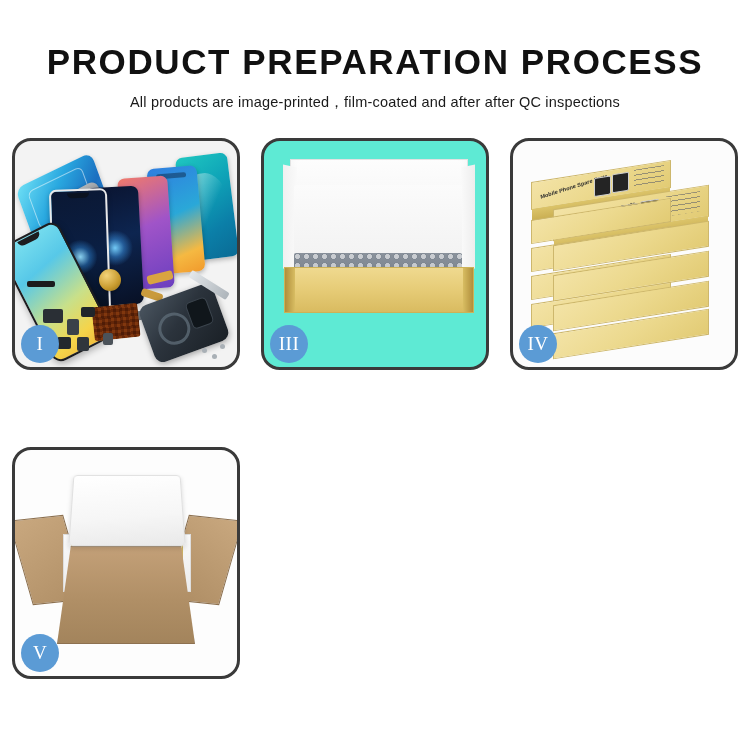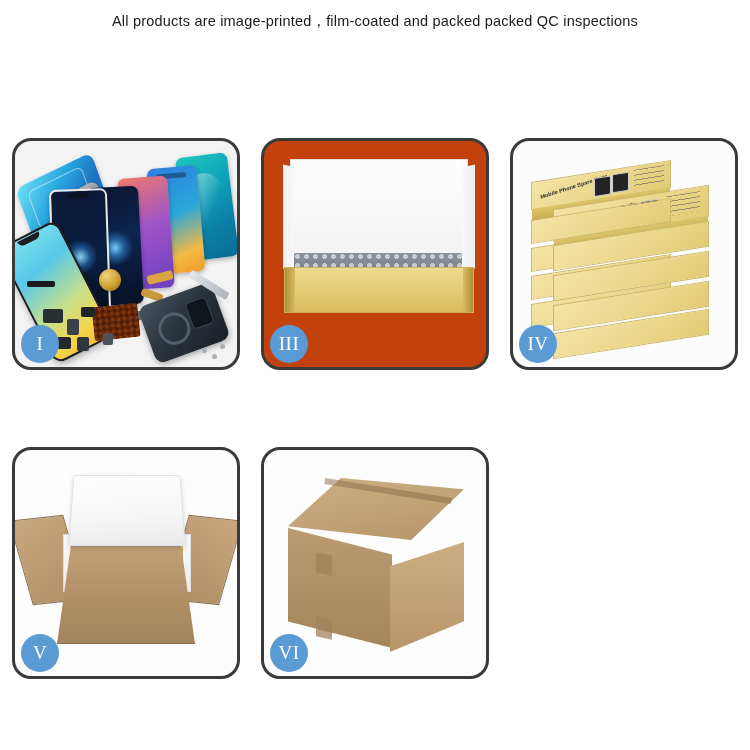--- a/index.html
+++ b/index.html
@@ -181,21 +181,21 @@
   .bag-strip{position:absolute;left:36px;top:48px;width:14px;height:118px;background:#1a1f24;opacity:.75;border-radius:3px;}
   .bag-tapeA{position:absolute;left:30px;top:8px;width:14px;height:10px;background:#cfa05a;opacity:.85;border-radius:2px;}
   .bag-tapeB{position:absolute;left:24px;top:108px;width:16px;height:12px;background:#c89b55;opacity:.8;border-radius:2px;}
   .bag-tapeC{position:absolute;left:22px;bottom:14px;width:18px;height:26px;background:#c08f46;opacity:.85;border-radius:2px;transform:rotate(6deg);}
   .bag-tapeD{position:absolute;right:26px;bottom:16px;width:16px;height:24px;background:#c08f46;opacity:.85;border-radius:2px;transform:rotate(-6deg);}
   .bag-bottom{position:absolute;left:12px;bottom:10px;width:86px;height:26px;background:#23282d;opacity:.6;border-radius:3px;}
   .bag-gloss{position:absolute;inset:0;border-radius:4px;
     background:linear-gradient(105deg,rgba(255,255,255,.42) 0%,rgba(255,255,255,0) 34%,rgba(255,255,255,.22) 62%,rgba(255,255,255,0) 100%);}
 
   
-  .p3{background:#c2410c;}
+  .p3{background:#5eead4;}
   .box3-lid{
     position:absolute;left:26px;top:18px;width:176px;height:116px;
     background:linear-gradient(180deg,#fdfdfd 0%,#f3f3f3 60%,#e9e9e9 100%);
     border:1px solid #e2e2e2;
     box-shadow:inset 0 -6px 10px rgba(0,0,0,.04);
   }
   .box3-lid:before{content:"";position:absolute;left:-8px;top:6px;width:14px;height:104px;
     background:linear-gradient(90deg,#f0f0f0,#fafafa);transform:skewY(12deg);}
   .box3-lid:after{content:"";position:absolute;right:-8px;top:6px;width:14px;height:104px;
     background:linear-gradient(90deg,#fafafa,#ededed);transform:skewY(-12deg);}
@@ -280,21 +280,22 @@
     background:rgba(160,130,92,.75);transform:skewY(12deg);}
   .c-tapeB{position:absolute;left:52px;top:168px;width:16px;height:20px;
     background:rgba(160,130,92,.75);transform:skewY(12deg);}
 </style>
 </head>
 <body>
 
 <div class="page">
 
   <div class="header">
-    <div class="subtitle">All products are image-printed，film-coated and packed packed QC inspections</div>
+    <div class="title">PRODUCT PREPARATION PROCESS</div>
+    <div class="subtitle">All products are image-printed，film-coated and after after QC inspections</div>
   </div>
 
   <div class="grid">
 
     <div class="panel p1">
       <div class="scene">
         <div class="protector"></div>
         <div class="backpanel"></div>
         <div class="fanphone ph-a"></div>
         <div class="fanphone ph-b">
@@ -413,28 +414,15 @@
         <div class="ybars"></div>
         <div class="ybars2"></div>
         <div class="carton"></div>
         <div class="foam-lid"></div>
       </div>
       <div class="badge">
         <span>V</span>
       </div>
     </div>
 
-    <div class="panel p6">
-      <div class="scene">
-        <div class="c-top"></div>
-        <div class="c-front"></div>
-        <div class="c-side"></div>
-        <div class="c-seam"></div>
-        <div class="c-tapeA"></div>
-        <div class="c-tapeB"></div>
-      </div>
-      <div class="badge">
-        <span>VI</span>
-      </div>
-    </div>
 
   </div>
 </div>
 
 </body></html>

